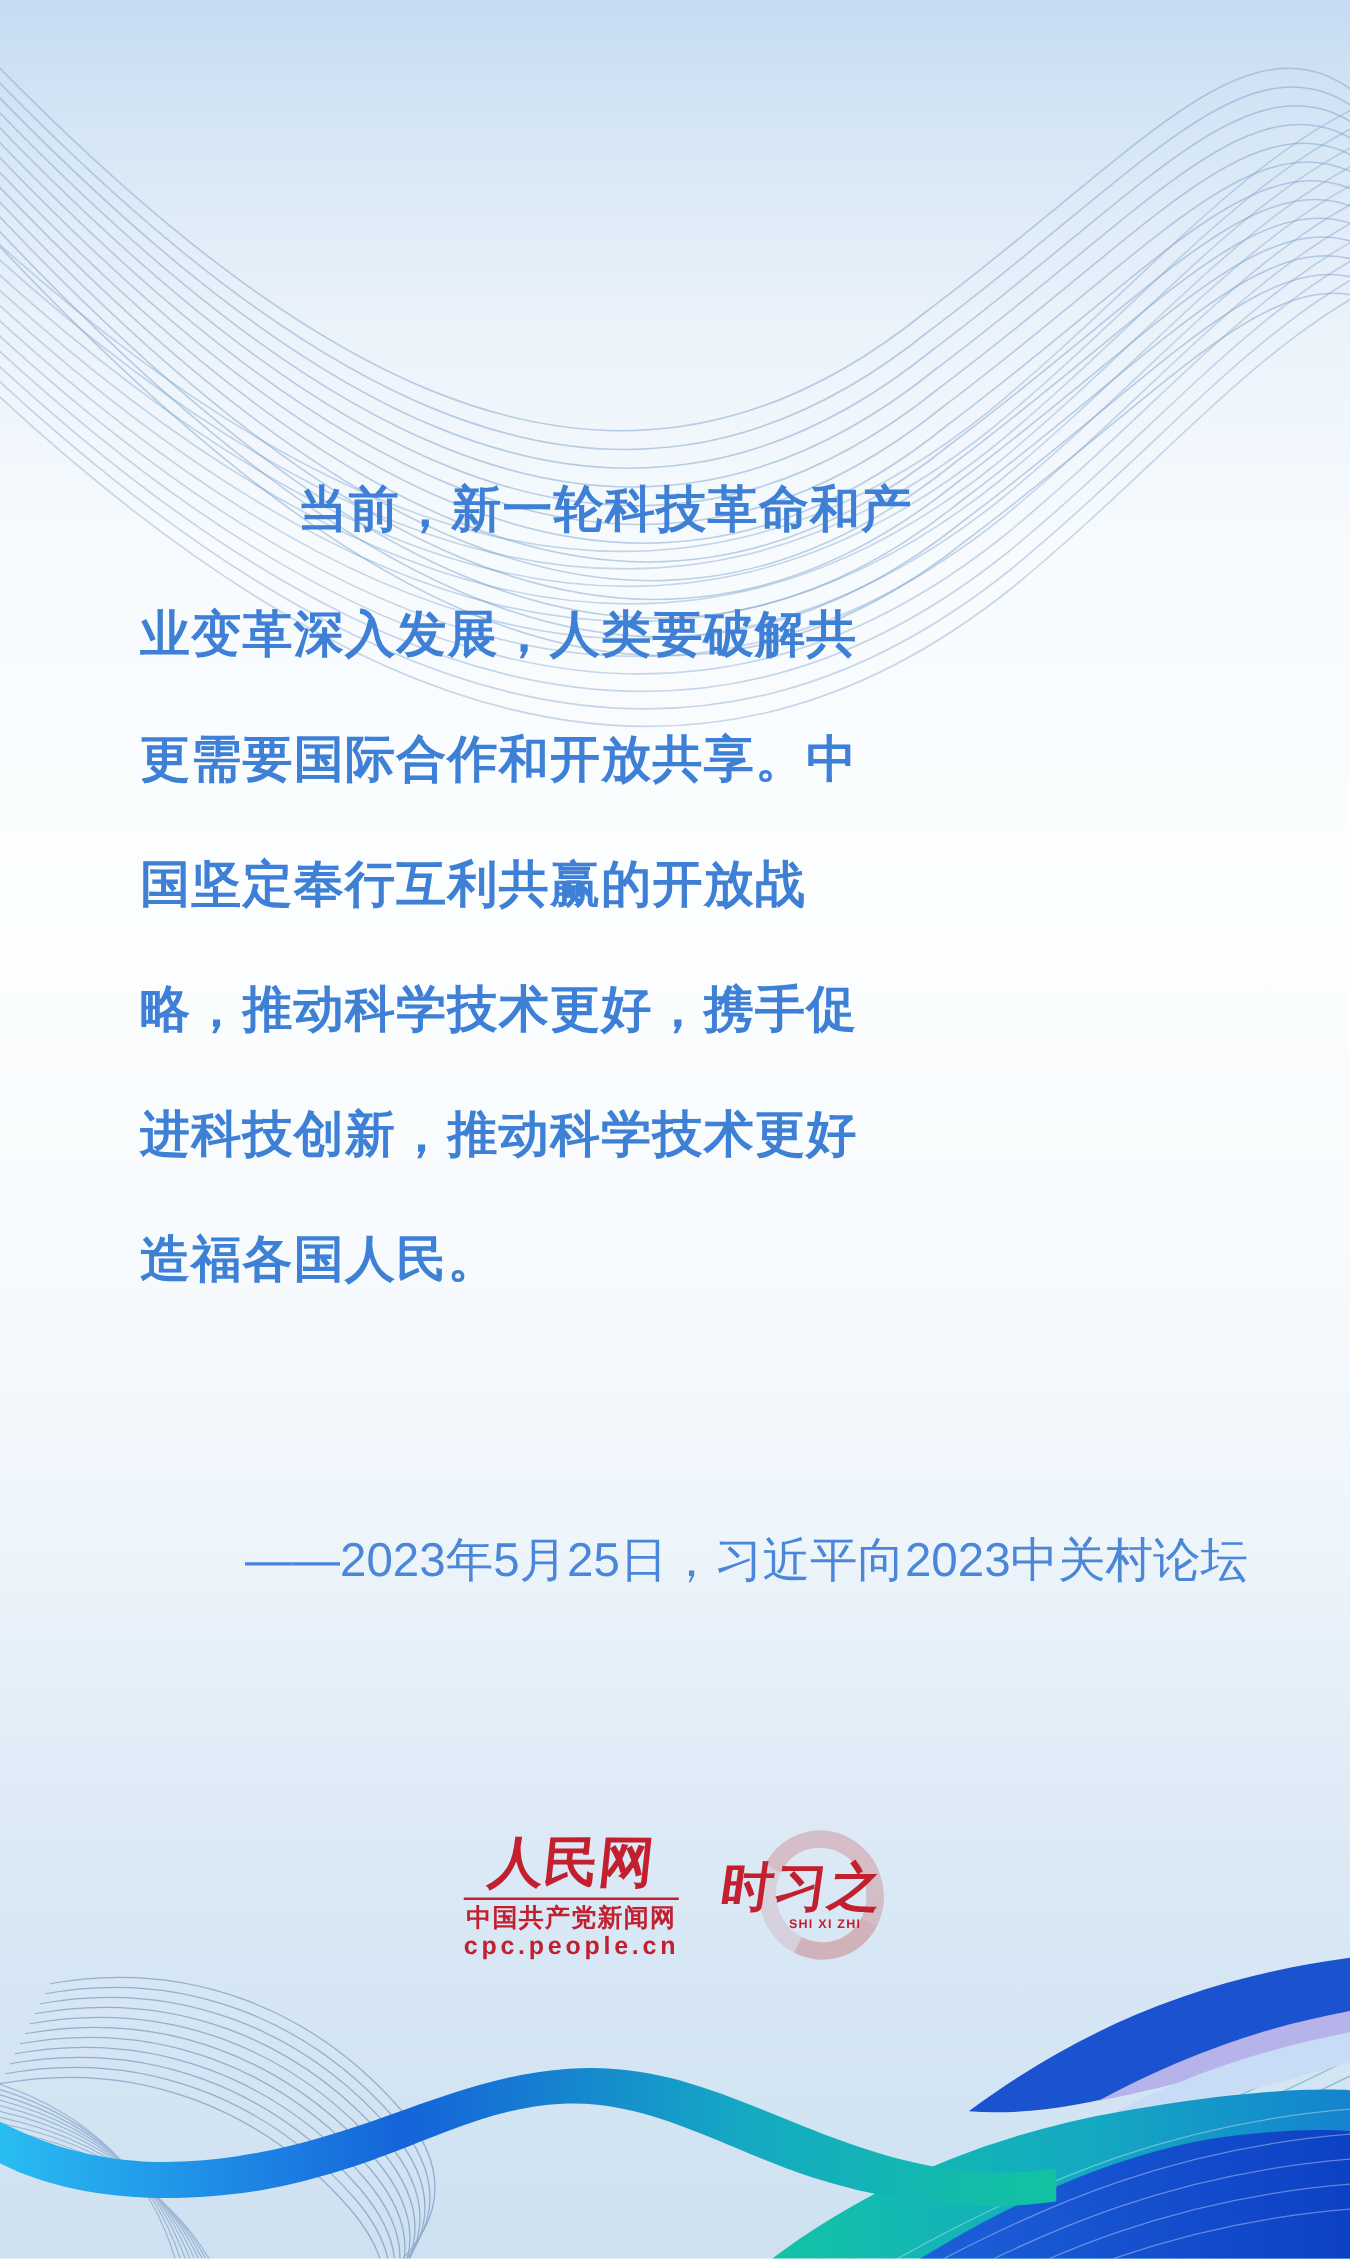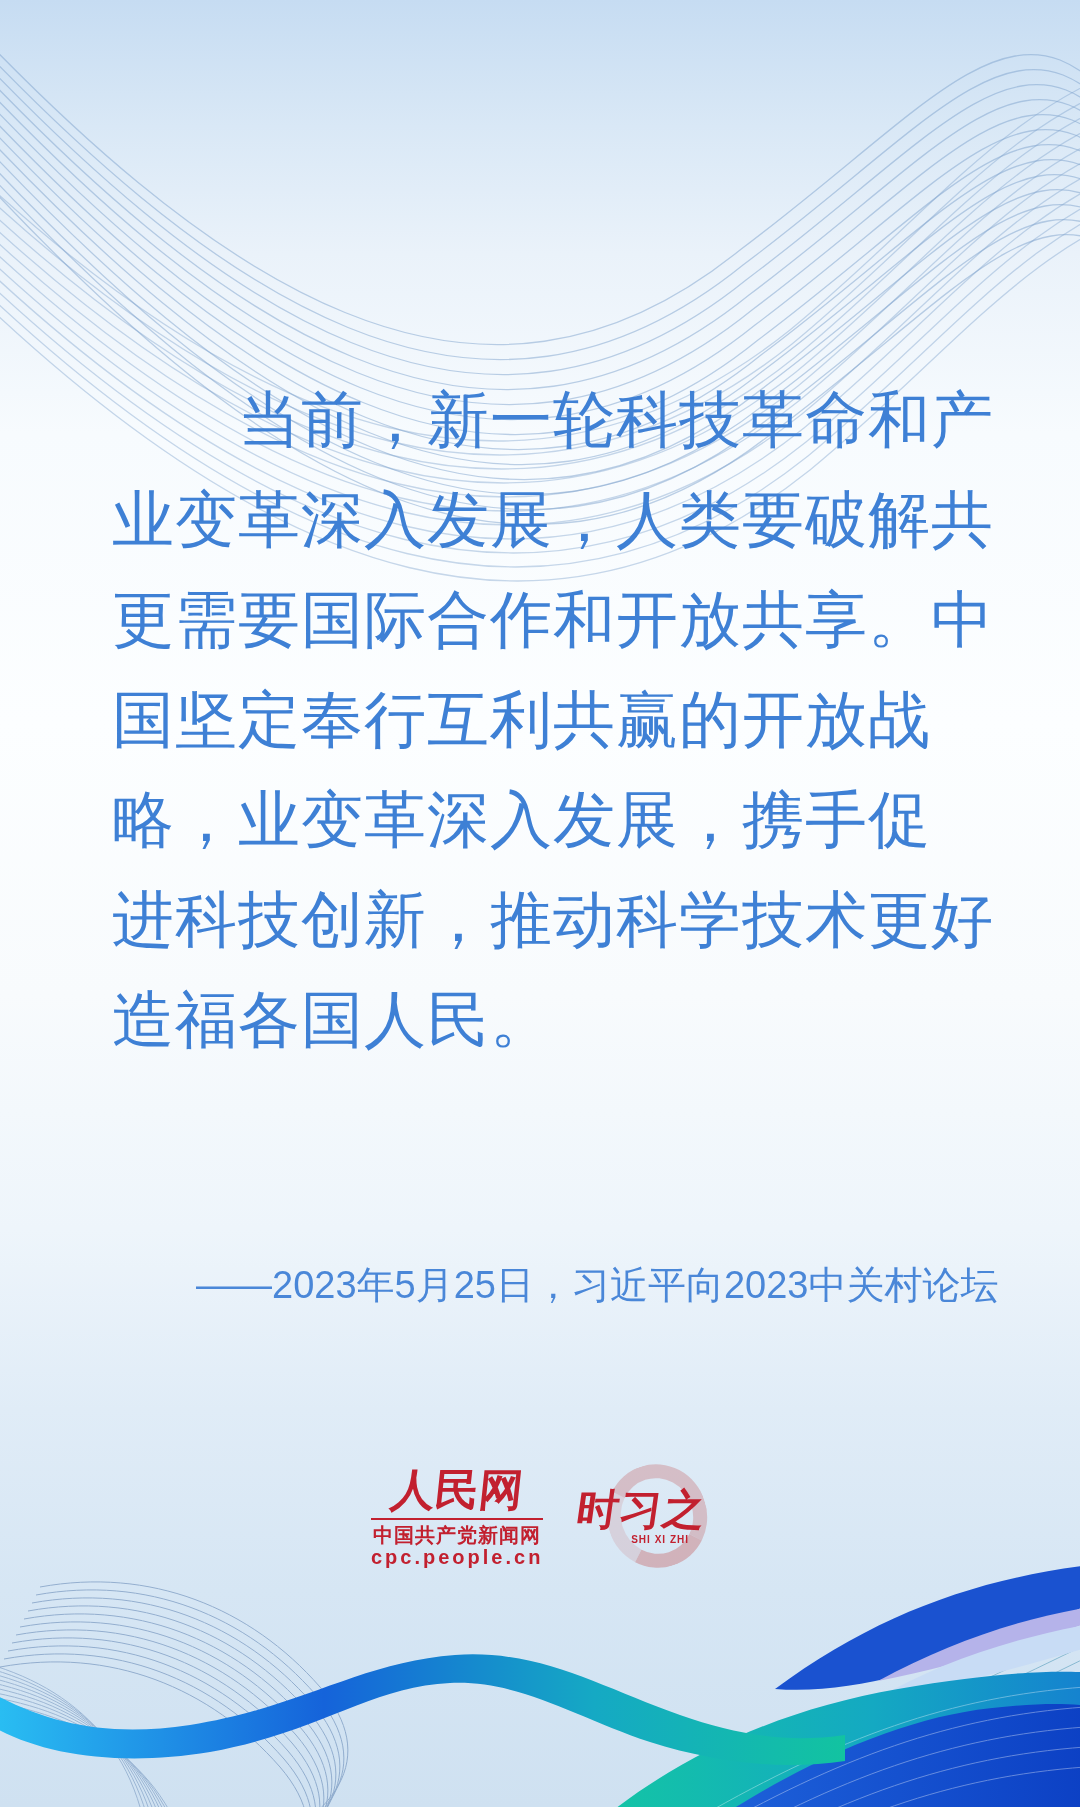--- a/index.html
+++ b/index.html
@@ -11,37 +11,37 @@
       #c6dcf2 0%, #d9e8f6 7%, #eaf2fa 14%, #f7fbfe 24%,
       #fcfeff 40%, #f8fbfd 55%, #eef5fb 68%,
       #e0ecf7 78%, #d6e6f4 88%, #cfe1f1 100%);
     font-family:"Liberation Sans", sans-serif;
   }
   .deco{position:absolute;left:0;width:1080px;pointer-events:none;}
   #top-lines{top:0;height:600px;}
   #bottom-waves{bottom:0;height:250px;}
 
   .quote{
-    position:absolute;left:112px;top:370px;width:860px;
+    position:absolute;left:112px;top:358px;width:860px;
     color:#3e80d5;
     font-family:"Liberation Serif","DejaVu Serif",serif;
-    font-weight:normal;
-    font-size:62px;
+    font-weight:bold;
+    font-size:40px;
     letter-spacing:1px;
   }
   .quote-line{height:100px;line-height:100px;white-space:nowrap;}
   .quote-line.indent{padding-left:126px;}
 
   .attribution{
     position:absolute;left:112px;top:1222px;width:880px;
     color:#4a87d8;
     font-size:38px;line-height:54px;
     font-family:"Liberation Sans", sans-serif;
   }
-  .attribution .line{white-space:nowrap;margin-top:36px;}
+  .attribution .line{white-space:nowrap;}
   .attribution .line.indent{padding-left:84px;}
 
   .logo-row{
     position:absolute;left:0;top:1456px;width:1080px;
     display:flex;justify-content:center;align-items:center;gap:34px;
   }
   .pd-logo{width:172px;text-align:center;color:#c2202f;}
   .pd-name{
     font-family:"Liberation Serif","DejaVu Serif",serif;
     font-weight:bold;font-size:44px;line-height:50px;
@@ -110,21 +110,21 @@
       <use href="#t2" transform="translate(18,126)"></use>
         <use href="#t2" transform="translate(20,140)"></use>
     </g>
   </svg>
 
   <div class="quote">
     <div class="quote-line indent">当前，新一轮科技革命和产</div>
     <div class="quote-line">业变革深入发展，人类要破解共</div>
     <div class="quote-line">更需要国际合作和开放共享。中</div>
     <div class="quote-line">国坚定奉行互利共赢的开放战</div>
-    <div class="quote-line">略，业变革深入发展，携手促</div>
+    <div class="quote-line">略，推动科学技术更好，携手促</div>
     <div class="quote-line">进科技创新，推动科学技术更好</div>
     <div class="quote-line">造福各国人民。</div>
   </div>
 
   <div class="attribution">
     <div class="line indent">——2023年5月25日，习近平向2023中关村论坛</div>
   </div>
 
   <div class="logo-row">
     <div class="pd-logo">

